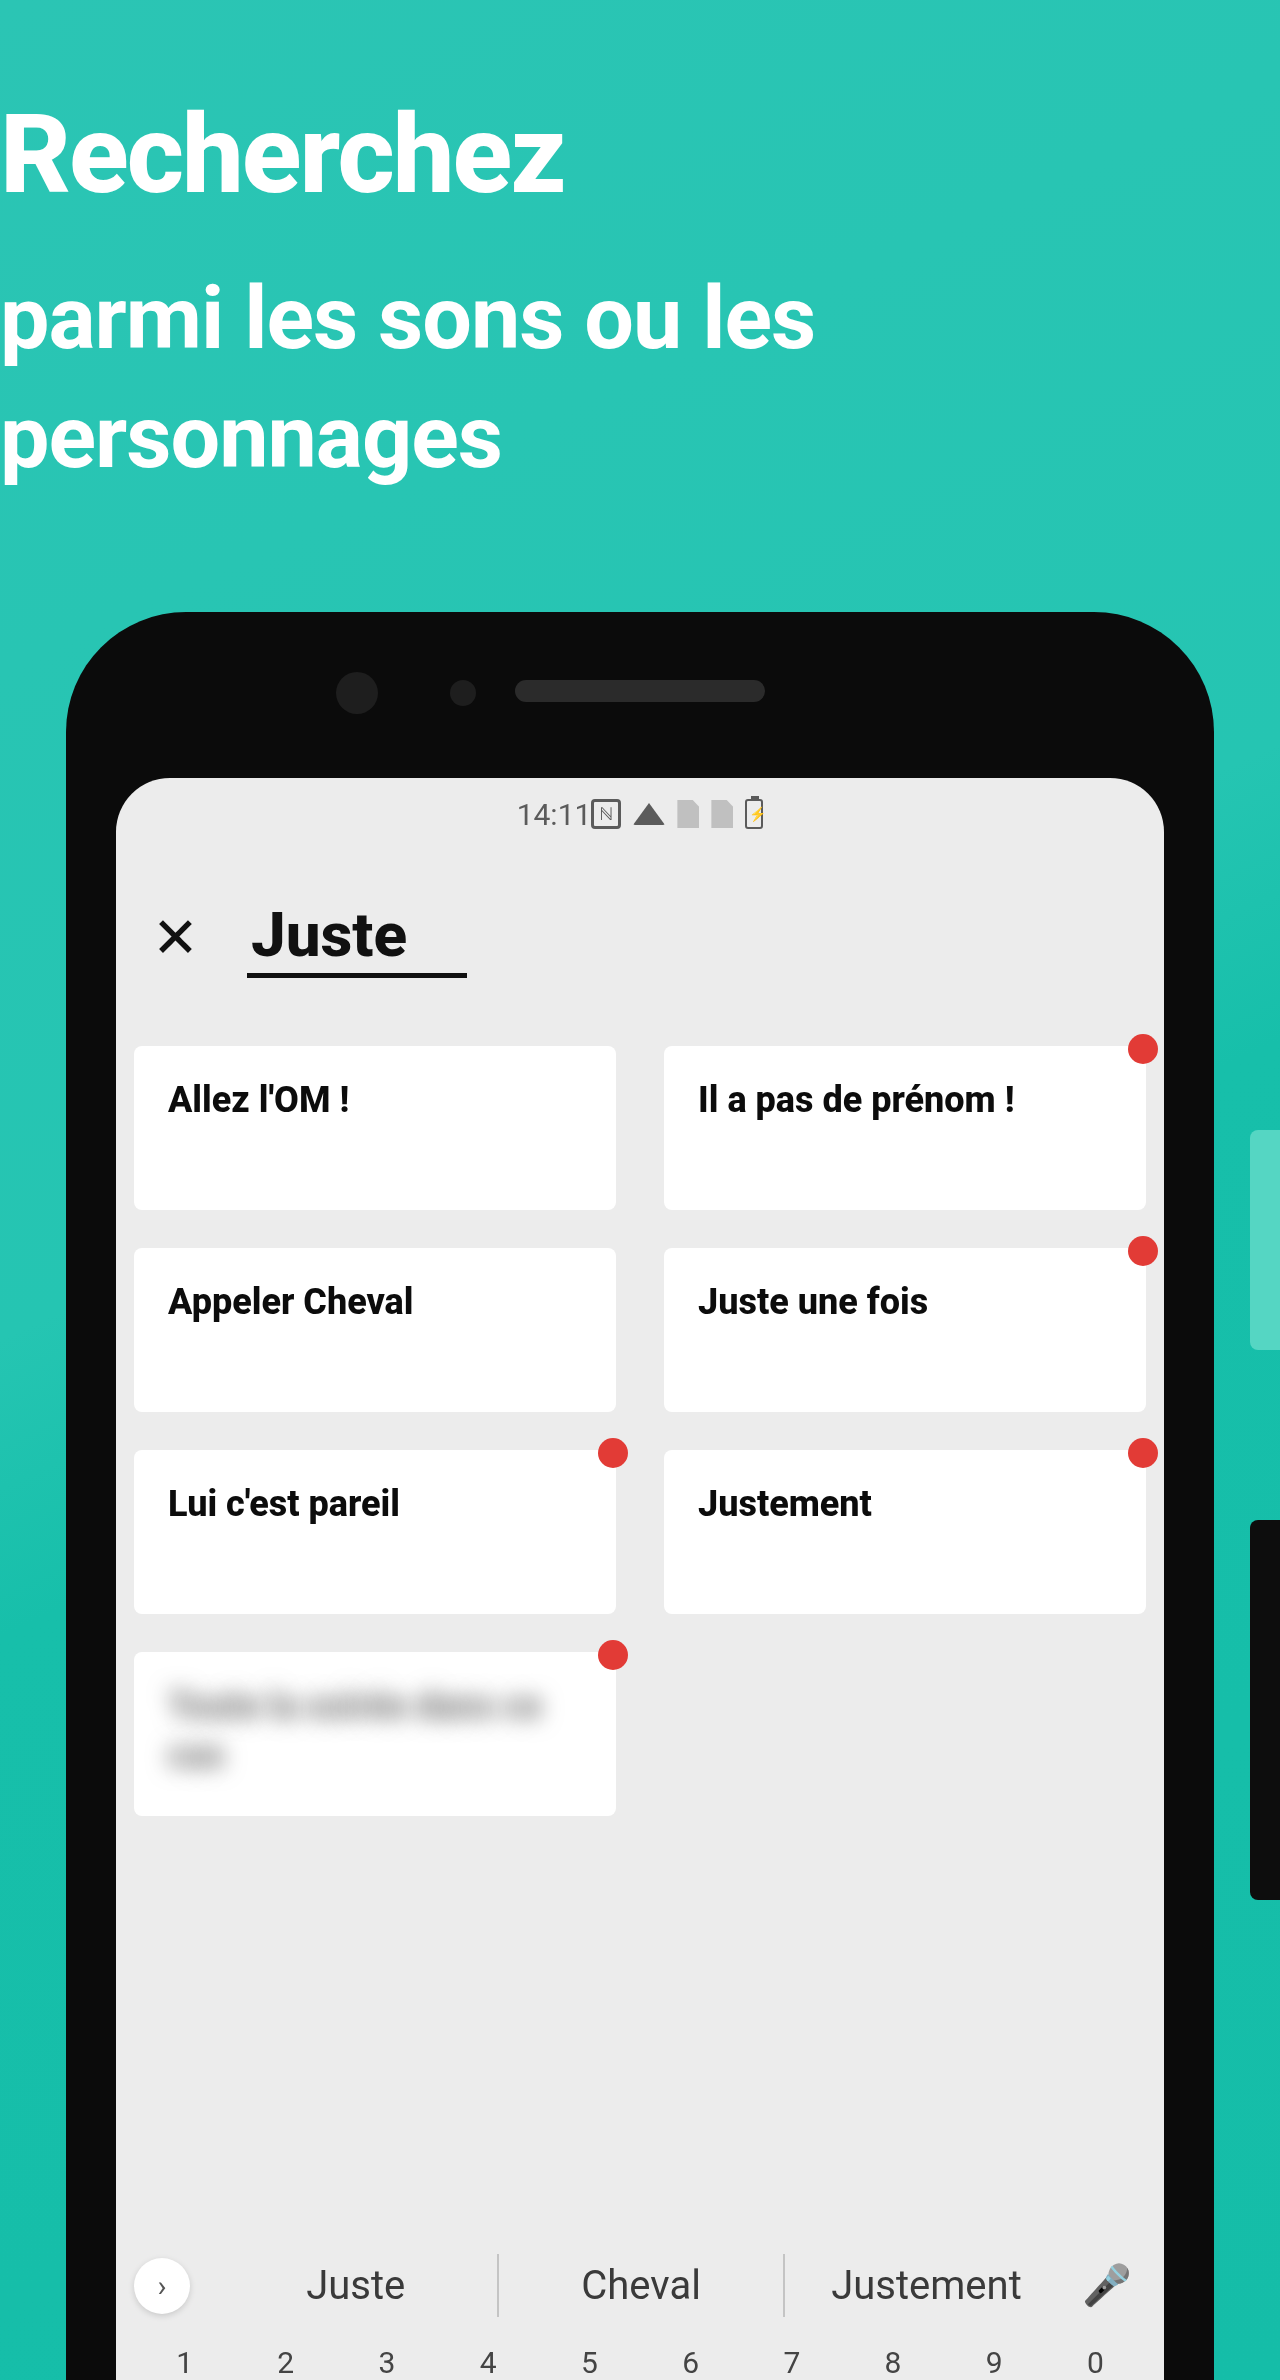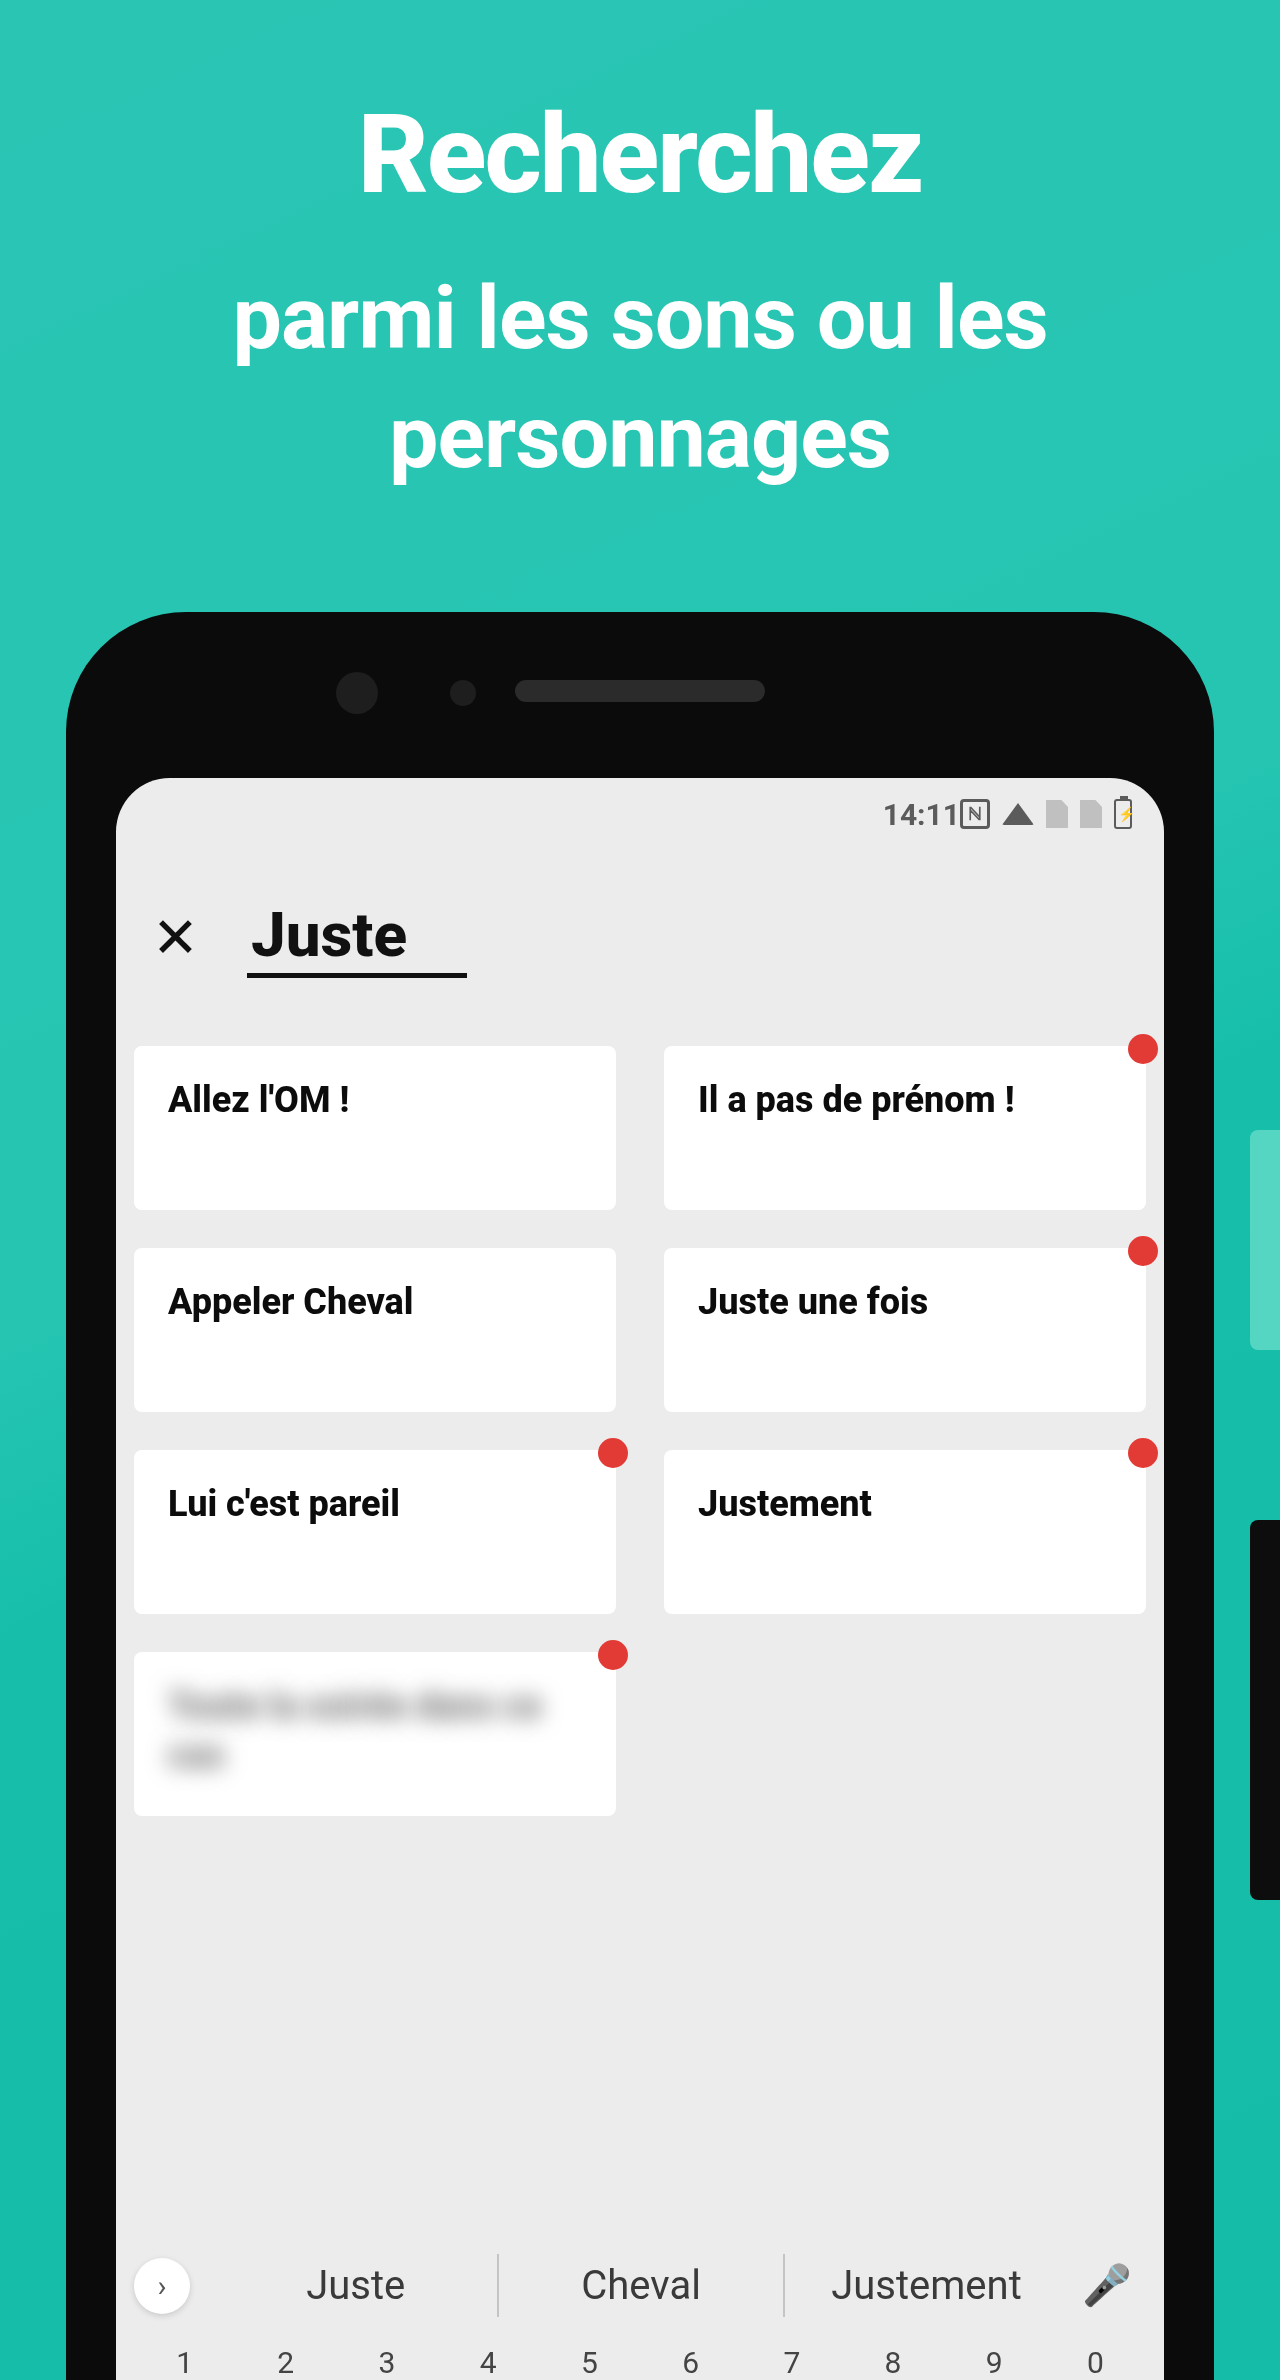--- a/index.html
+++ b/index.html
@@ -5,21 +5,20 @@
   * { box-sizing: border-box; margin: 0; padding: 0; }
   html, body { width: 1280px; height: 2380px; overflow: hidden; }
   body {
     font-family: -apple-system, BlinkMacSystemFont, "Segoe UI", Roboto, Helvetica, Arial, sans-serif;
     background: linear-gradient(155deg, #2bc5b4 0%, #25c5b2 45%, #17bfaa 55%, #15bda8 100%);
     position: relative;
   }
 
   .hero {
     width: 100%;
-    text-align: center;
     color: #ffffff;
     padding-top: 90px;
   }
   .hero-title {
     font-size: 110px;
     font-weight: 800;
     letter-spacing: -2px;
     margin-bottom: 40px;
   }
   .hero-sub {
@@ -58,26 +57,25 @@
     background: #ececec;
     border-radius: 54px 54px 0 0;
     overflow: hidden;
     display: flex;
     flex-direction: column;
   }
 
   .statusbar {
     height: 72px;
     display: flex;
-    justify-content: flex-end;
+    justify-content: center;
     align-items: center;
     padding: 0 32px;
     font-size: 30px;
     color: #5b5b5b;
-    font-weight: bold;
   }
   .statusbar .right { display:flex; gap:12px; align-items:center; }
 
   .icon { display:inline-block; }
   .nfc { width:30px; height:30px; border:3px solid #5b5b5b; border-radius:4px; font-size:18px; line-height:24px; text-align:center; }
   .wifi { width:0; height:0; border-left:16px solid transparent; border-right:16px solid transparent; border-bottom:22px solid #5b5b5b; border-radius:2px; }
   .sim { width:22px; height:28px; background:#c0c0c0; clip-path: polygon(0 0,70% 0,100% 25%,100% 100%,0 100%); }
   .batt { width:18px; height:30px; border:2px solid #5b5b5b; border-radius:3px; position:relative; }
   .batt::before { content:""; position:absolute; top:-5px; left:4px; width:8px; height:3px; background:#5b5b5b; }
   .batt .bolt { position:absolute; inset:2px; font-size:14px; line-height:22px; text-align:center; color:#5b5b5b; }

